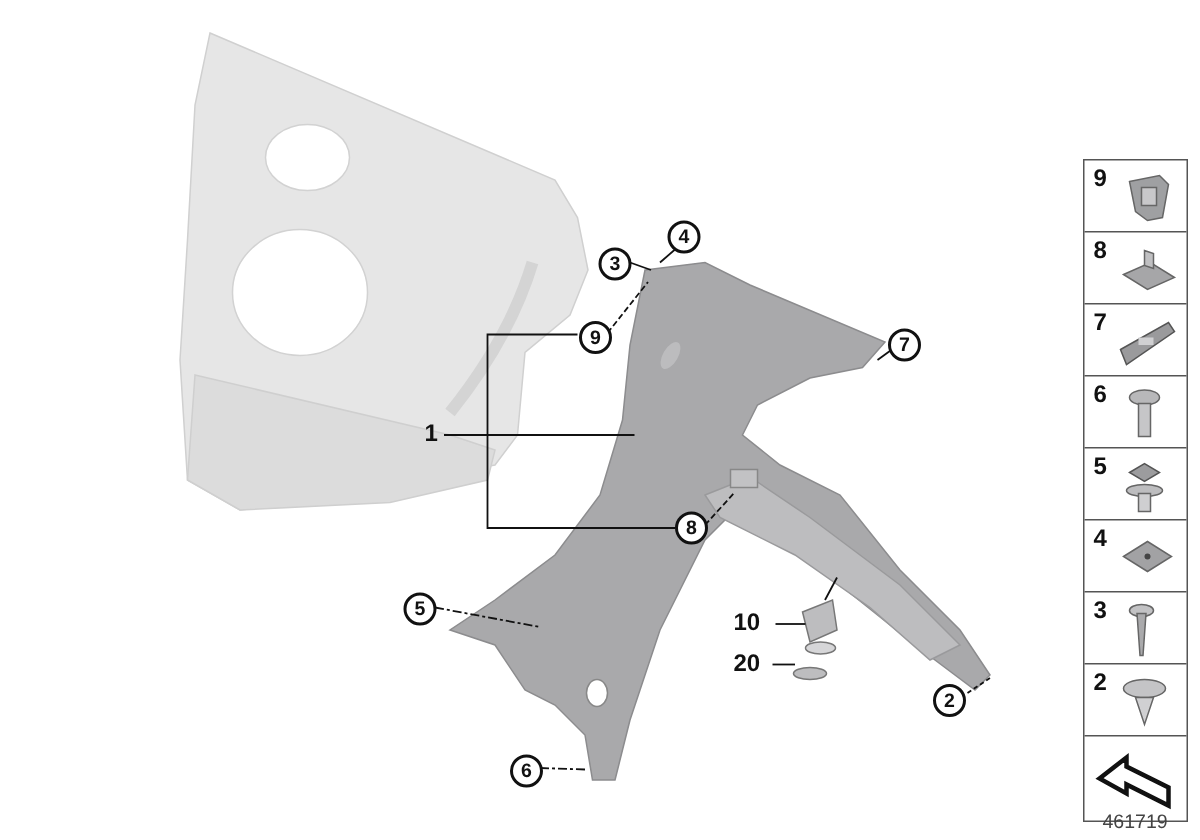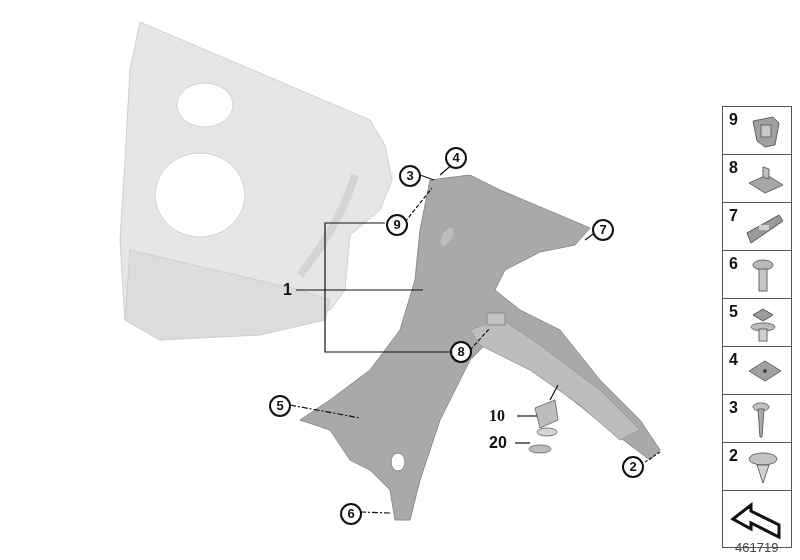--- a/index.html
+++ b/index.html
@@ -60,21 +60,21 @@
 
 <div class="plainlabel" style="left:283px;top:281px;">1</div>
 <div class="callout" style="left:622px;top:456px;">2</div>
 <div class="callout" style="left:399px;top:165px;">3</div>
 <div class="callout" style="left:445px;top:147px;">4</div>
 <div class="callout" style="left:269px;top:395px;">5</div>
 <div class="callout" style="left:340px;top:503px;">6</div>
 <div class="callout" style="left:592px;top:219px;">7</div>
 <div class="callout" style="left:450px;top:341px;">8</div>
 <div class="callout" style="left:386px;top:214px;">9</div>
-<div class="plainlabel" style="left:489px;top:407px;font-family:Liberation Serif, serif;">10</div>
+<div class="plainlabel" style="left:489px;top:407px;">10</div>
 <div class="plainlabel" style="left:489px;top:434px;">20</div>
 
 <div class="legend">
   <div class="legend-cell">
     <span class="legend-num">9</span>
     <svg class="legend-icon" viewBox="0 0 40 38">
         <path d="M8,8 L28,4 L34,10 L30,32 L20,34 L12,28 Z" fill="#9fa0a2" stroke="#666"></path>
         <rect x="16" y="12" width="10" height="12" fill="#c8c8ca" stroke="#666"></rect>
       </svg>
   </div>

